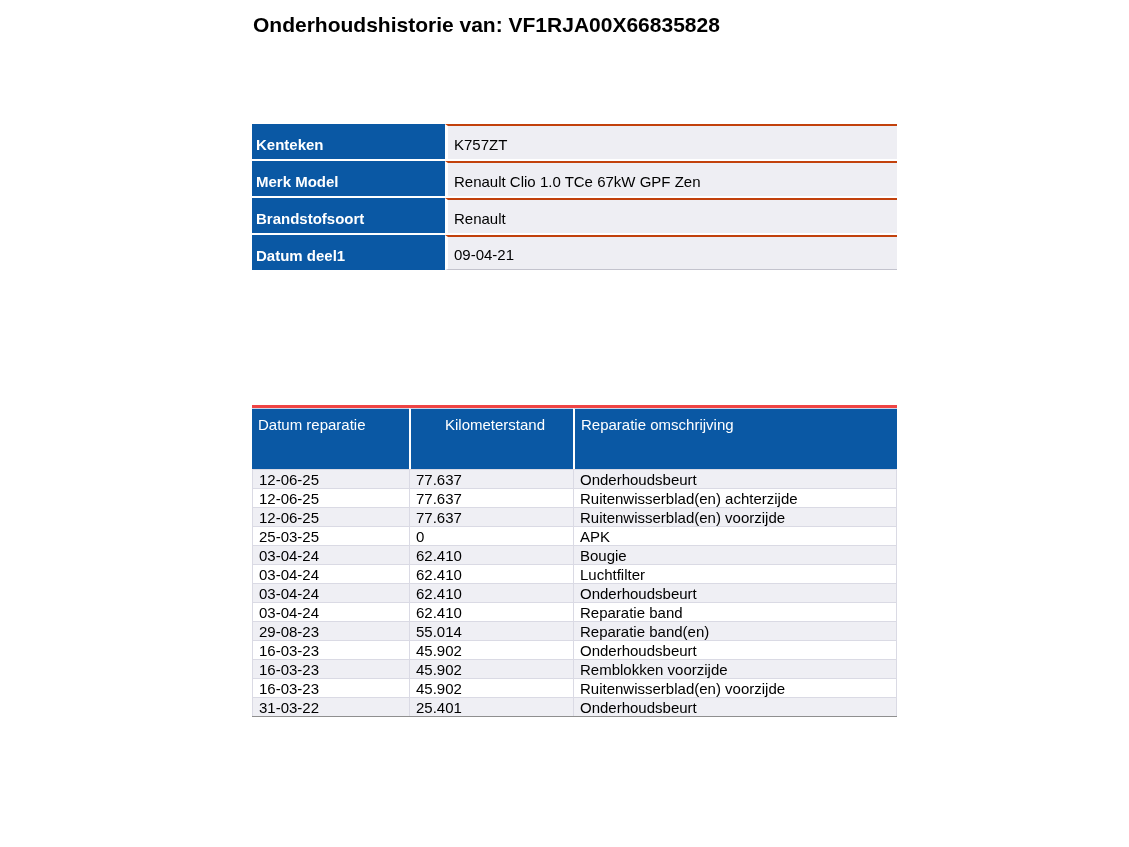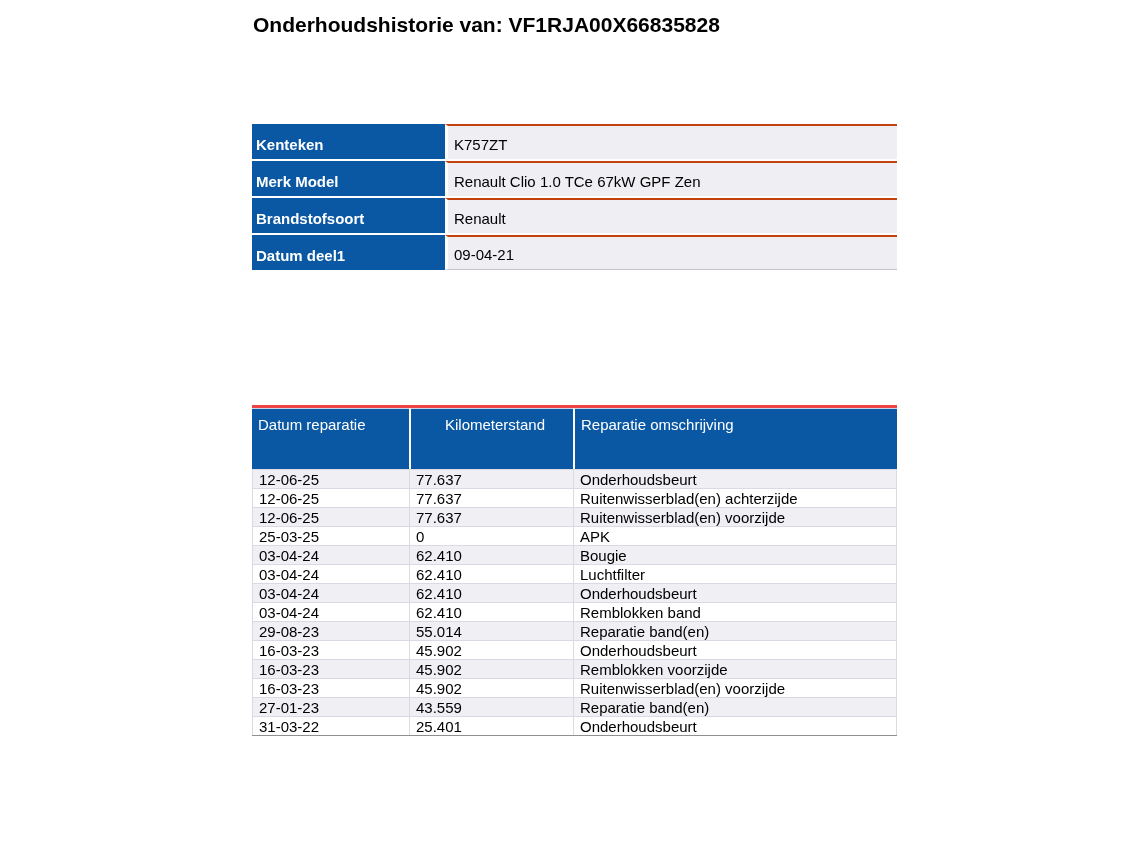--- a/index.html
+++ b/index.html
@@ -159,21 +159,21 @@
         <td>Luchtfilter</td>
       </tr>
       <tr>
         <td>03-04-24</td>
         <td>62.410</td>
         <td>Onderhoudsbeurt</td>
       </tr>
       <tr>
         <td>03-04-24</td>
         <td>62.410</td>
-        <td>Remblokken band</td>
+        <td>Reparatie band</td>
       </tr>
       <tr>
         <td>29-08-23</td>
         <td>55.014</td>
         <td>Reparatie band(en)</td>
       </tr>
       <tr>
         <td>16-03-23</td>
         <td>45.902</td>
         <td>Onderhoudsbeurt</td>
@@ -182,23 +182,18 @@
         <td>16-03-23</td>
         <td>45.902</td>
         <td>Remblokken voorzijde</td>
       </tr>
       <tr>
         <td>16-03-23</td>
         <td>45.902</td>
         <td>Ruitenwisserblad(en) voorzijde</td>
       </tr>
       <tr>
-        <td>27-01-23</td>
-        <td>43.559</td>
-        <td>Reparatie band(en)</td>
-      </tr>
-      <tr>
         <td>31-03-22</td>
         <td>25.401</td>
         <td>Onderhoudsbeurt</td>
       </tr>
     </tbody>
 </table>
 
 </body></html>

